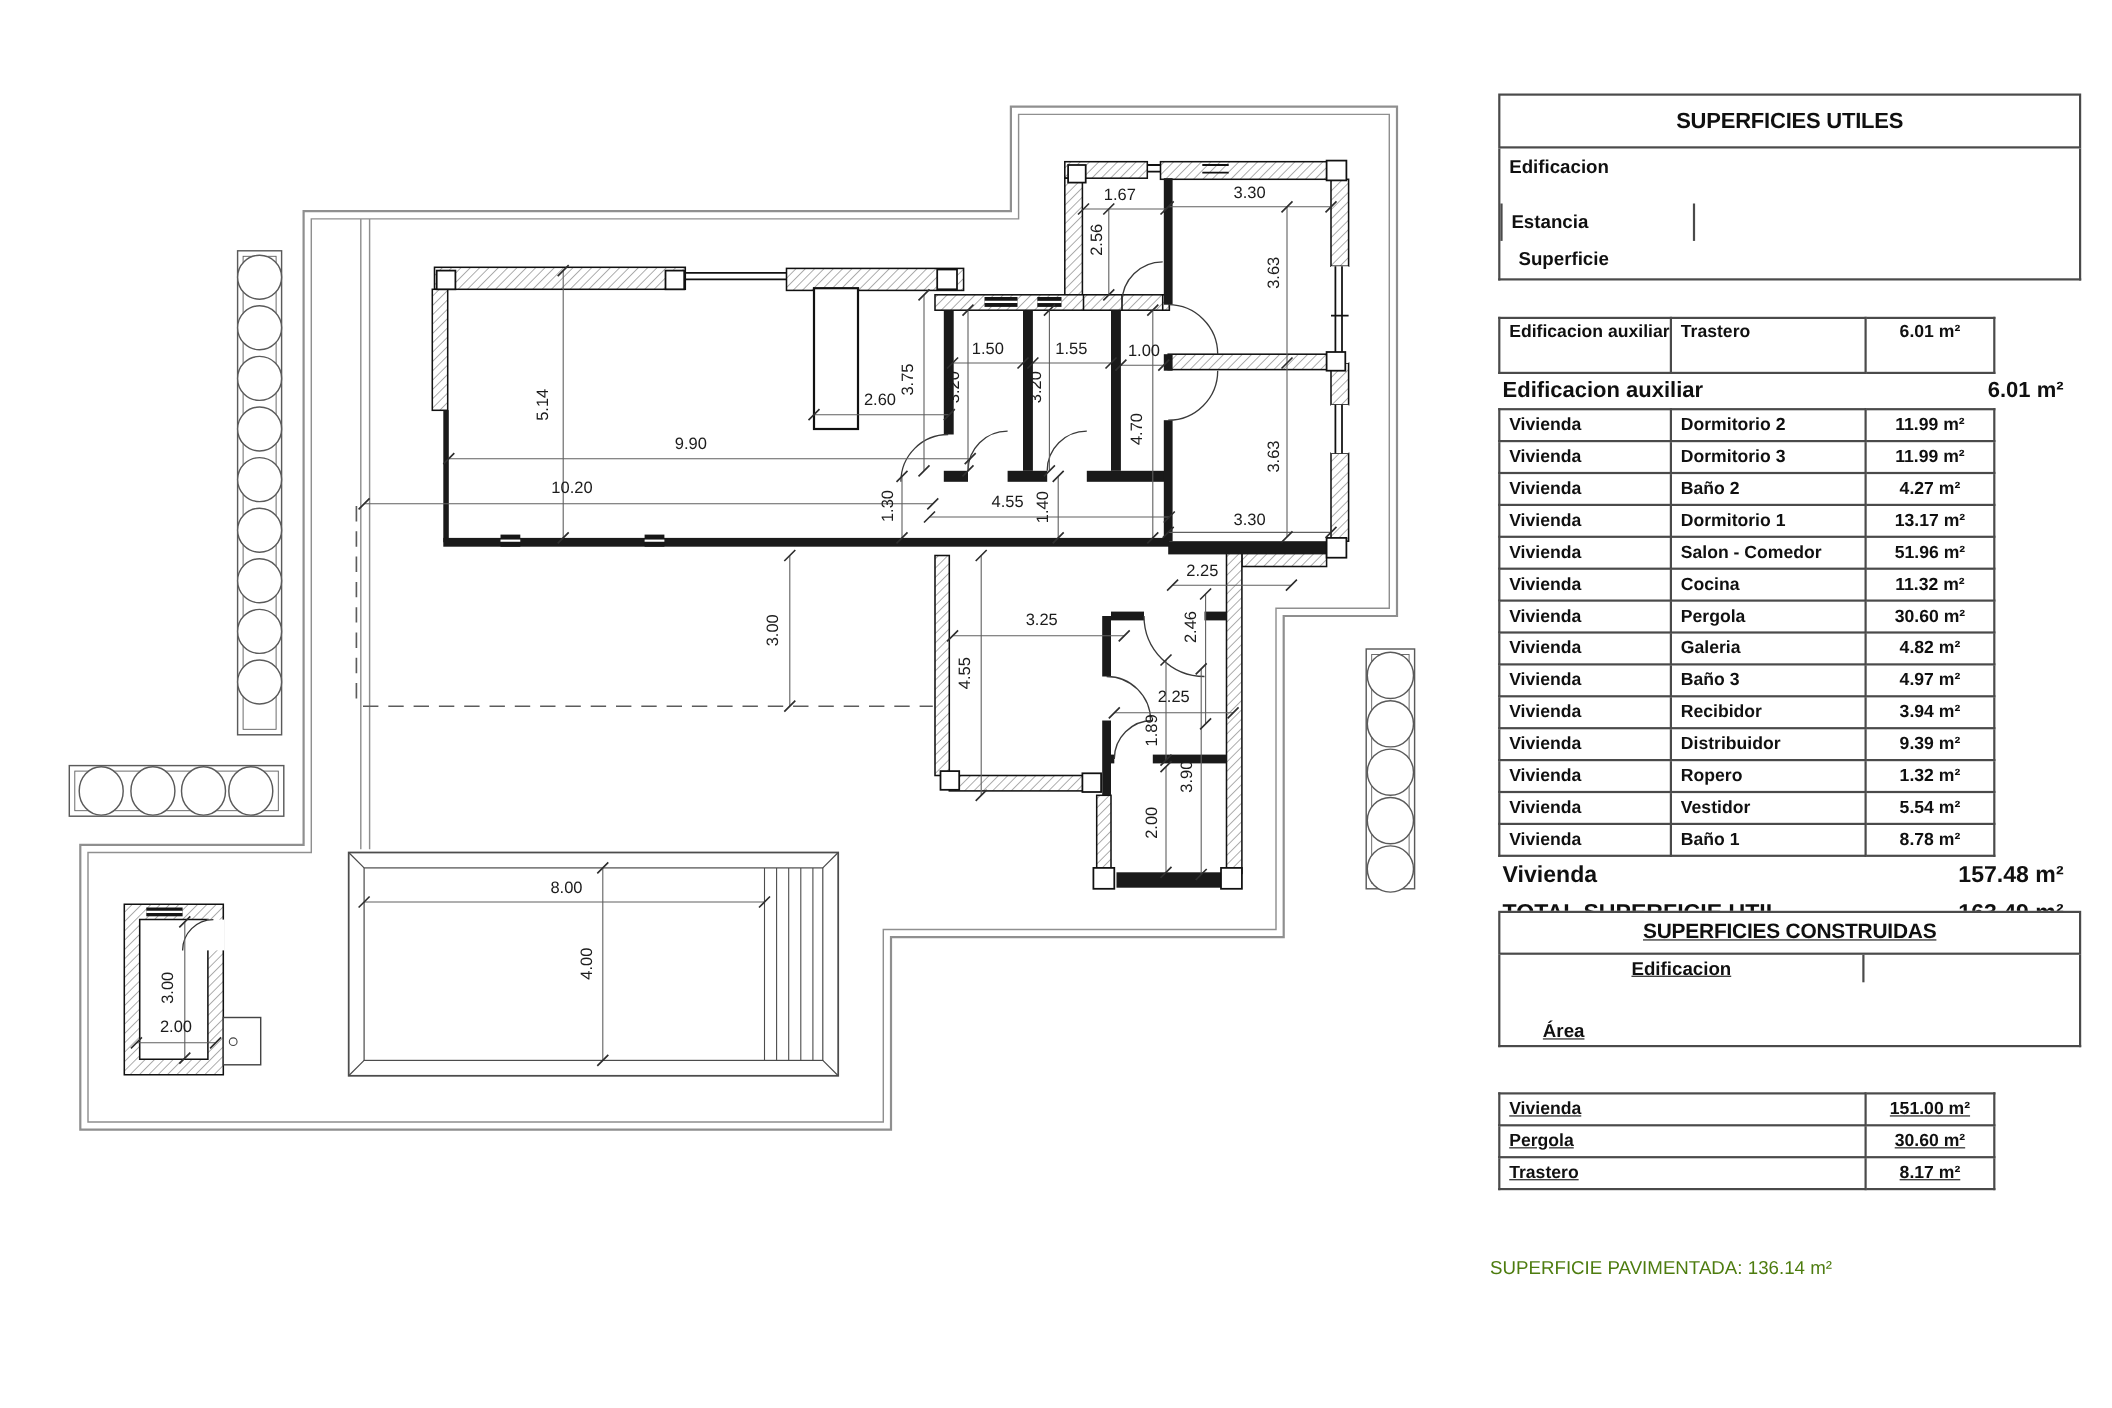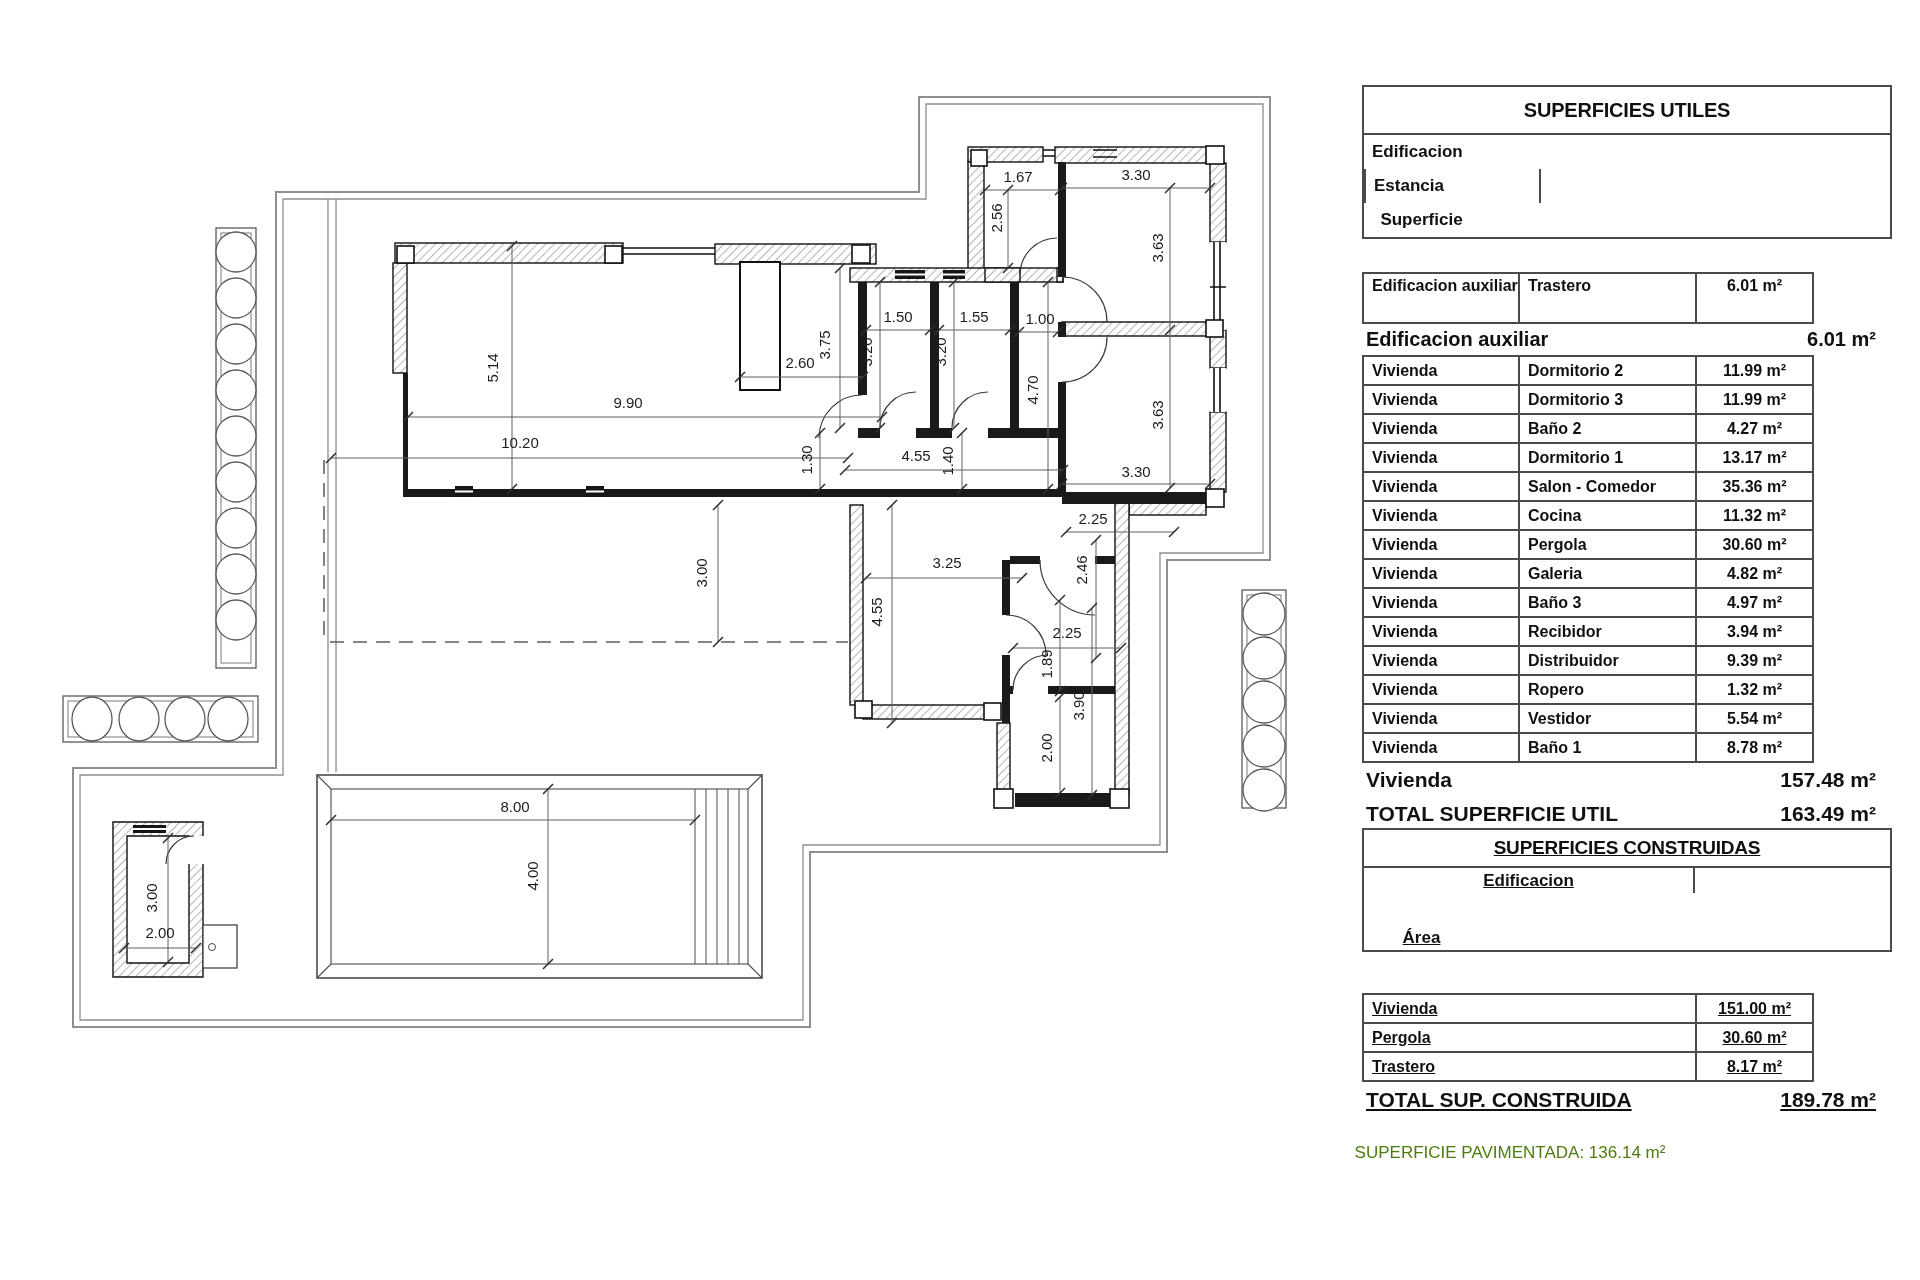--- a/index.html
+++ b/index.html
@@ -250,21 +250,21 @@
     <text class="dim-text" x="538" y="876" text-anchor="middle" transform="rotate(-90 538 876)">4.00</text>
     <text class="dim-text" x="157" y="898" text-anchor="middle" transform="rotate(-90 157 898)">3.00</text>
     <text class="dim-text" x="160" y="938" text-anchor="middle">2.00</text>
   </g>
 </svg>
 
 <div class="tbl" style="top:85px;">
   <div class="box title-box">SUPERFICIES UTILES</div>
   <div class="hdr-row">
     <div class="hdr-cell c1" style="height:34px;">Edificacion</div>
-    <div class="hdr-cell c2" style="height:34px;">Estancia</div>
+    <div class="hdr-cell c2" style="height:34px;margin-top:16px;">Estancia</div>
     <div class="hdr-cell c3" style="height:34px;">Superficie</div>
   </div>
 
   <table class="grid" style="margin-top:33px;">
     <colgroup>
         <col style="width:156px">
         <col style="width:177px">
         <col style="width:117px">
       </colgroup>
     <tbody>
@@ -303,21 +303,21 @@
           <td class="val">4.27 m²</td>
         </tr>
     <tr>
           <td>Vivienda</td>
           <td>Dormitorio 1</td>
           <td class="val">13.17 m²</td>
         </tr>
     <tr>
           <td>Vivienda</td>
           <td>Salon - Comedor</td>
-          <td class="val">35.36 m²</td>
+          <td class="val">51.96 m²</td>
         </tr>
     <tr>
           <td>Vivienda</td>
           <td>Cocina</td>
           <td class="val">11.32 m²</td>
         </tr>
     <tr>
           <td>Vivienda</td>
           <td>Pergola</td>
           <td class="val">30.60 m²</td>
@@ -391,19 +391,15 @@
           <td>Pergola</td>
           <td class="val">30.60 m²</td>
         </tr>
     <tr style="height:29px;">
           <td>Trastero</td>
           <td class="val">8.17 m²</td>
         </tr>
   </tbody>
     </table>
 
-  <div class="sub-row" style="height:36px;font-size:21px;">
-    <span class="lbl">TOTAL SUP. CONSTRUIDA</span>
-    <span class="val">189.78 m²</span>
-  </div>
 </div>
 
 <div id="note">SUPERFICIE PAVIMENTADA: 136.14 m²</div>
 
 </body></html>

